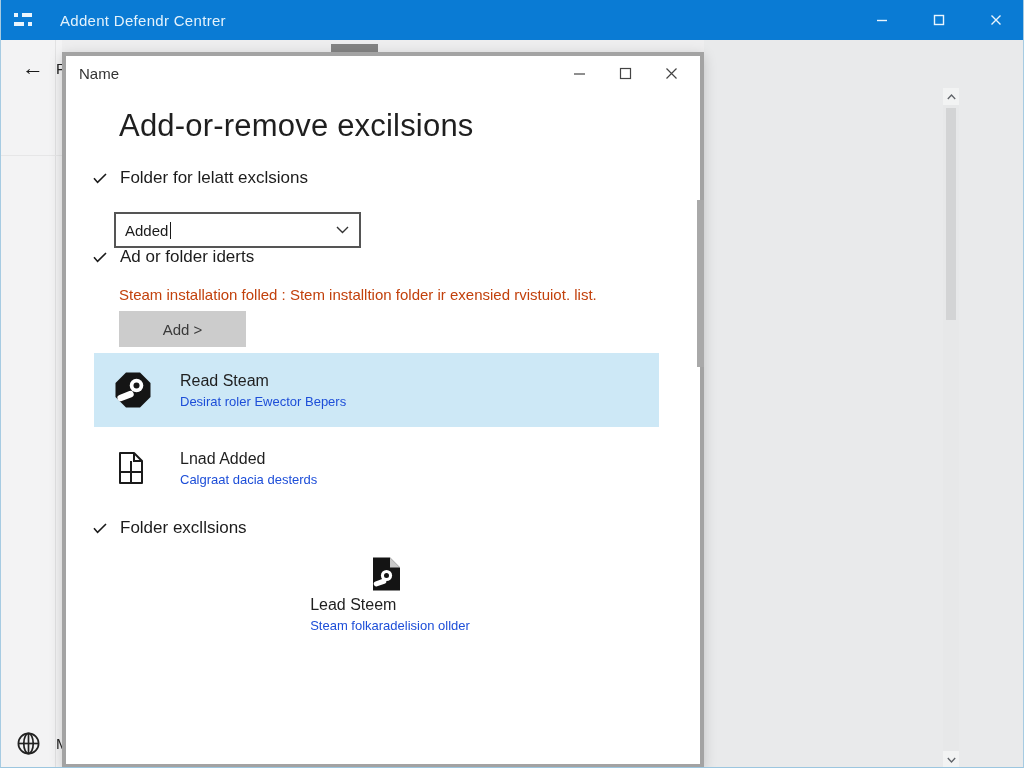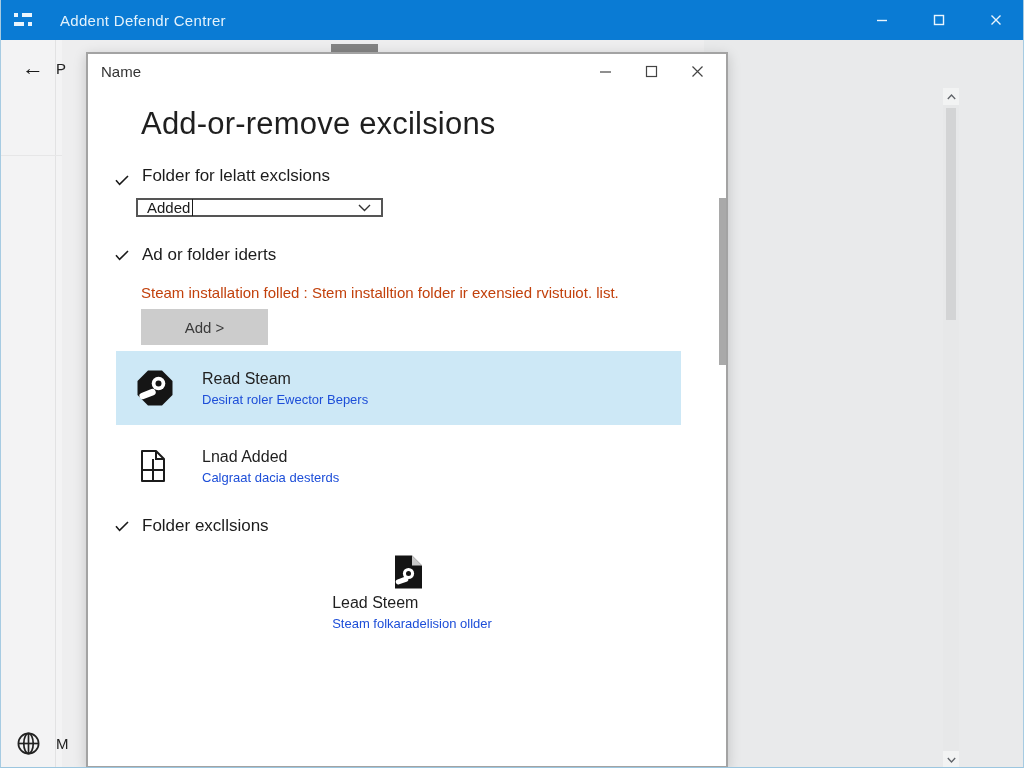--- a/index.html
+++ b/index.html
@@ -33,35 +33,35 @@
 
   
   .outer-scrollbar { position:absolute; left:943px; top:88px; width:16px; height:680px; background:#e7e8e9; z-index:6; }
   .scroll-arrow { position:absolute; left:0; width:16px; height:17px; background:#f2f3f3;
                   display:flex; align-items:center; justify-content:center; cursor:pointer; }
   .scroll-arrow.up { top:0; } .scroll-arrow.down { bottom:0; }
   .outer-thumb { position:absolute; left:3px; top:20px; width:10px; height:212px; background:#d3d4d5; cursor:pointer; }
 
   
   .dialog { position:absolute; left:62px; top:52px; width:642px; height:716px; background:#fff;
-            border:2px solid #a3a3a3; box-shadow:0 3px 12px rgba(0,0,0,.18); z-index:10;margin-left:24px; }
+            border:4px solid #a3a3a3; box-shadow:0 3px 12px rgba(0,0,0,.18); z-index:10; }
   .dialog-titlebar { position:absolute; left:0; top:0; width:100%; height:34px; display:flex; align-items:center; }
   .dialog-title { font-size:15px; color:#333; margin-left:13px; }
   .dlg-controls { margin-left:auto; display:flex; margin-right:6px; }
   .dlg-btn { width:46px; height:32px; display:flex; align-items:center; justify-content:center; cursor:pointer; }
 
   .dlg-heading { position:absolute; left:53px; top:52px; font-size:31px; font-weight:300;
                  color:#1f1f1f; letter-spacing:.2px; }
 
   .section-header { position:absolute; display:flex; align-items:center; cursor:pointer; }
   .section-header .chk { margin-right:13px; display:flex; }
   .section-label { font-size:17px; color:#1c1c1c; }
-  .sec1 { left:27px; top:112px;align-items:flex-end; } .sec2 { left:27px; top:191px; } .sec3 { left:27px; top:462px; }
-
-  .combobox { position:absolute; left:48px; top:144px; width:247px; height:19px; border:2px solid #555;
+  .sec1 { left:27px; top:112px; } .sec2 { left:27px; top:191px; } .sec3 { left:27px; top:462px; }
+
+  .combobox { position:absolute; left:48px; top:156px; width:247px; height:36px; border:2px solid #555;
               background:#fff; display:flex; align-items:center; padding:0 10px 0 9px; cursor:pointer; }
   .combobox .val { font-size:15px; color:#1a1a1a; }
   .text-cursor { width:1px; height:17px; background:#1a1a1a; margin-left:2px; }
   .combobox .caret { margin-left:auto; display:flex; }
 
   .section-desc { position:absolute; left:53px; top:230px; width:560px; font-size:15px; color:#c2410c; }
   .add-btn { position:absolute; left:53px; top:255px; width:127px; height:36px; background:var(--button,#cccccc);
              border:none; font-size:15px; color:#3a3a3a; font-family:inherit; cursor:pointer; }
 
   .list-item { position:absolute; left:28px; width:565px; display:flex; align-items:center; cursor:pointer; background:#fff; }

